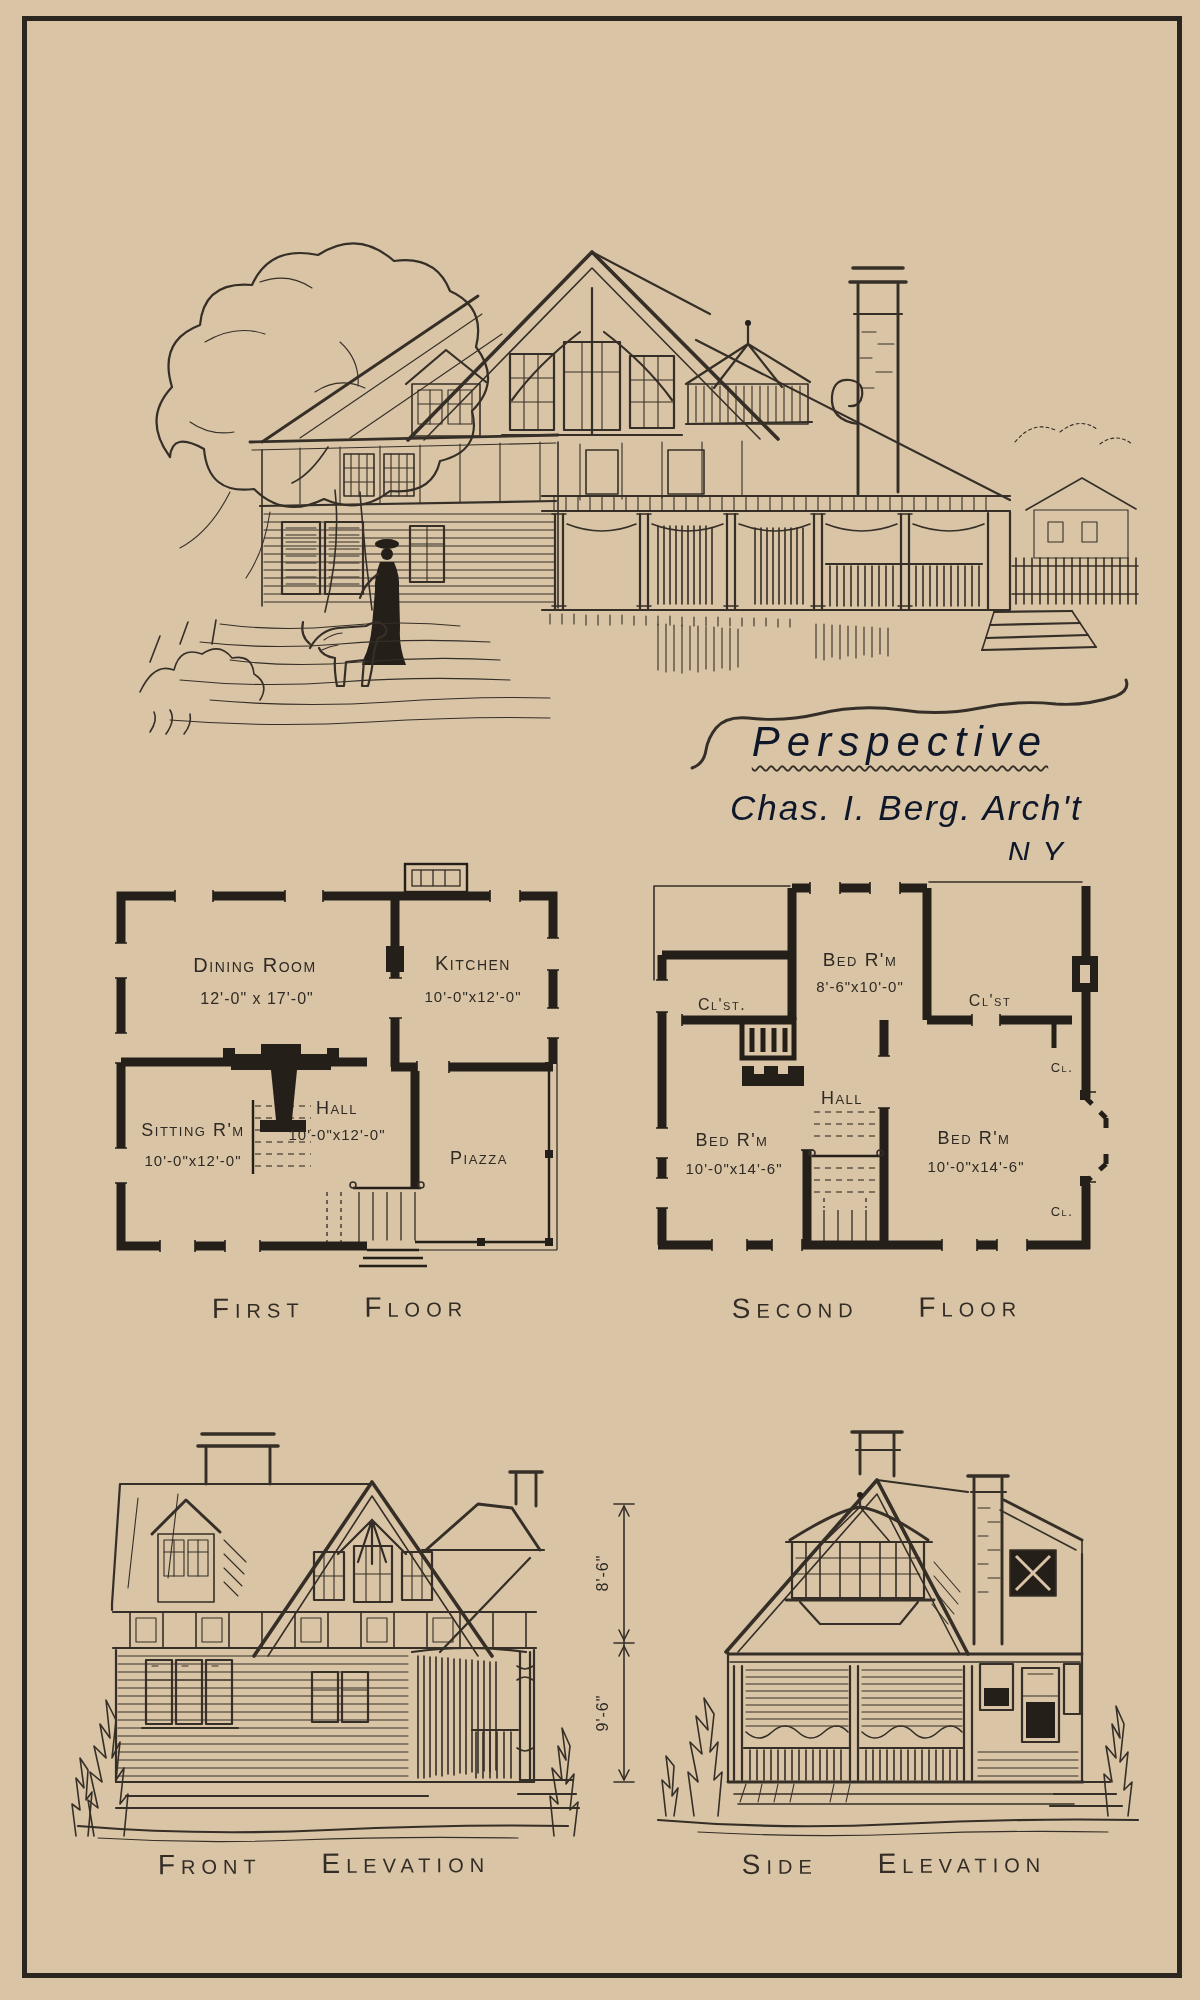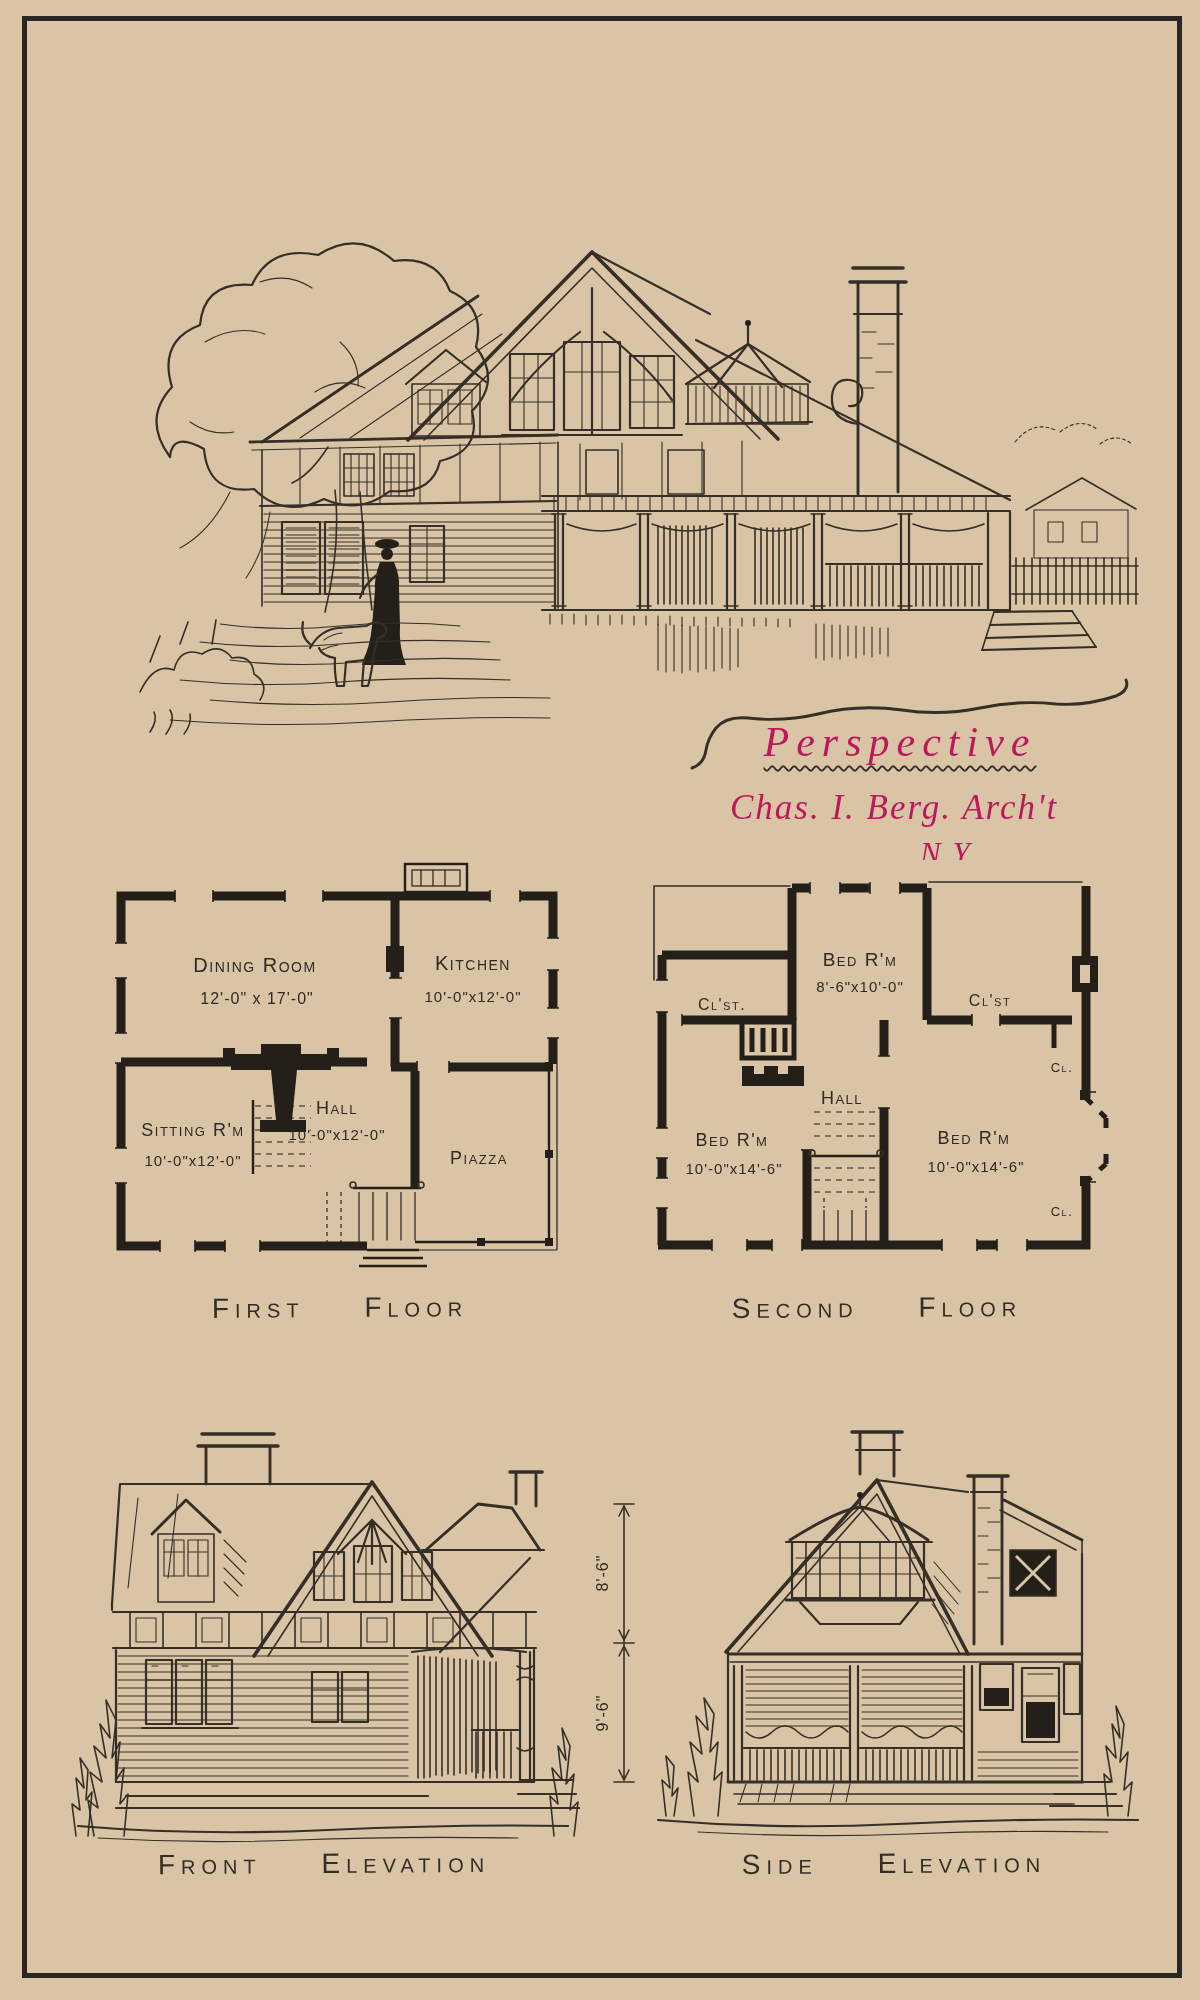--- a/index.html
+++ b/index.html
@@ -17,21 +17,21 @@
   .thin1{stroke:#241f19;fill:none;stroke-width:1.2;stroke-linecap:butt;}
   .gap{stroke:#d9c4a6;fill:none;stroke-width:11;stroke-linecap:butt;}
   .tick{stroke:#241f19;stroke-width:1.6;}
   .fillink{fill:#241f19;stroke:none;}
   .fillpaper{fill:#d9c4a6;stroke:none;}
   .dash{stroke-dasharray:6 5;}
   .dash2{stroke-dasharray:4 4;}
   .plan-name{font-family:"Liberation Sans",sans-serif;font-variant:small-caps;fill:#2f2a23;letter-spacing:1.5px;}
   .plan-dim{font-family:"Liberation Sans",sans-serif;fill:#2f2a23;letter-spacing:1px;}
   
-  .script{font-family:Liberation Serif, serif;font-style:italic;color:#be185d;}
+  .script{font-family:Liberation Sans, sans-serif;font-style:italic;color:#0f172a;}
   .persp-label{font-size:42px;letter-spacing:7px;
      text-decoration-line:underline;text-decoration-style:wavy;
      text-decoration-color:#352f27;text-decoration-thickness:2px;text-underline-offset:9px;}
   .arch-label{font-size:35px;letter-spacing:2px;}
   .city-label{font-size:31px;letter-spacing:2px;}
   
   .caption{font-family:"Liberation Sans",sans-serif;font-variant:small-caps;
      font-size:28px;letter-spacing:6px;word-spacing:46px;color:#332d26;text-align:center;
      transform:rotate(-0.4deg);}
 </style>
@@ -159,21 +159,21 @@
       <path class="ink w1" d="M548,432 v46 M556,432 v48 M564,433 v46 M572,433 v48 M580,434 v44 M588,434 v46 M596,435 v42 M604,435 v44 M612,436 v40 M620,436 v42 M628,437 v38"></path>
       <path class="ink w1" d="M706,432 v34 M714,432 v36 M722,433 v32 M730,433 v34 M738,434 v30 M746,434 v32 M754,435 v28 M762,435 v30 M770,436 v26 M778,436 v28"></path>
       <path class="ink w15" d="M40,540 q8,-12 4,-20 m12,22 q10,-14 4,-24 m14,24 q8,-10 6,-20"></path>
     </g>
 
     <path class="ink w25" d="M1016,488 q4,10 -10,16 q-30,10 -60,8 q-40,-4 -76,4 q-40,8 -78,2 q-44,-6 -84,4 q-34,8 -70,4 q-22,-2 -32,10 q-8,10 -10,22 q-2,14 -14,18"></path>
   </svg>
 
   <div class="abs script persp-label" style="left:690px;top:718px;width:420px;text-align:center;">Perspective</div>
   <div class="abs script arch-label" style="left:730px;top:788px;width:440px;text-align:left;">Chas. I. Berg. Arch't</div>
-  <div class="abs script city-label" style="left:920px;top:836px;width:200px;">N.Y.</div>
+  <div class="abs script city-label" style="left:940px;top:836px;width:200px;text-align:center;">N.Y.</div>
 
   <svg class="abs" style="left:105px;top:858px;" width="470" height="412" viewBox="0 0 470 412">
     <rect class="fillpaper" x="0" y="0" width="470" height="412"></rect>
 
     <g>
       <rect class="thin2" x="300" y="6" width="62" height="28"></rect>
       <rect class="thin1" x="307" y="12" width="48" height="16"></rect>
       <path class="thin1" d="M316,12 v16 M328,12 v16 M340,12 v16"></path>
     </g>
 

